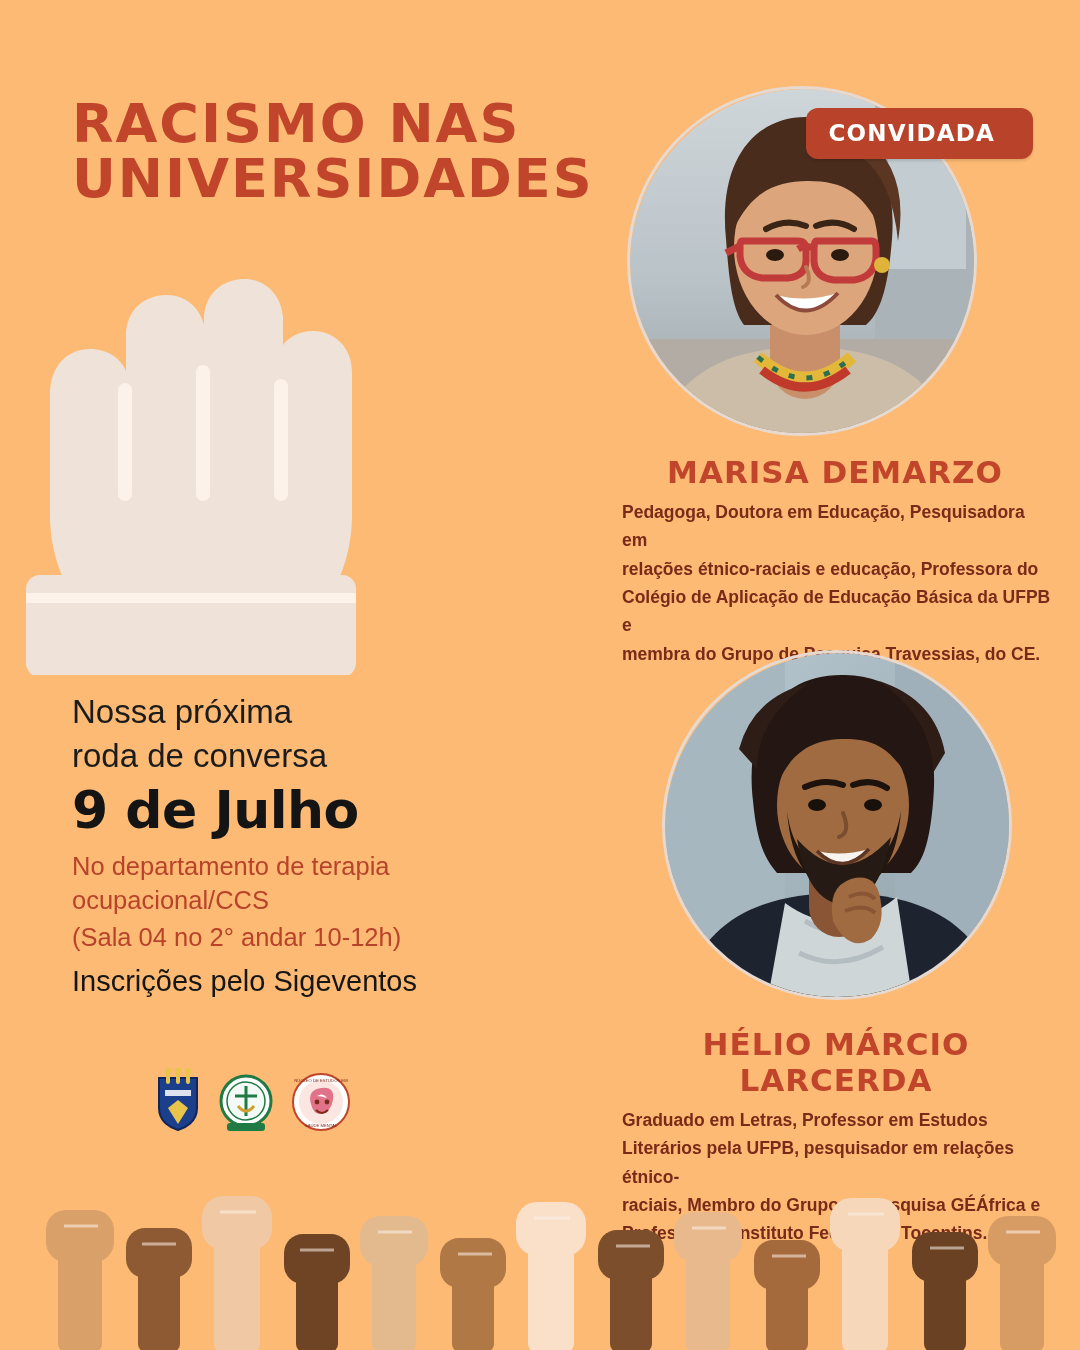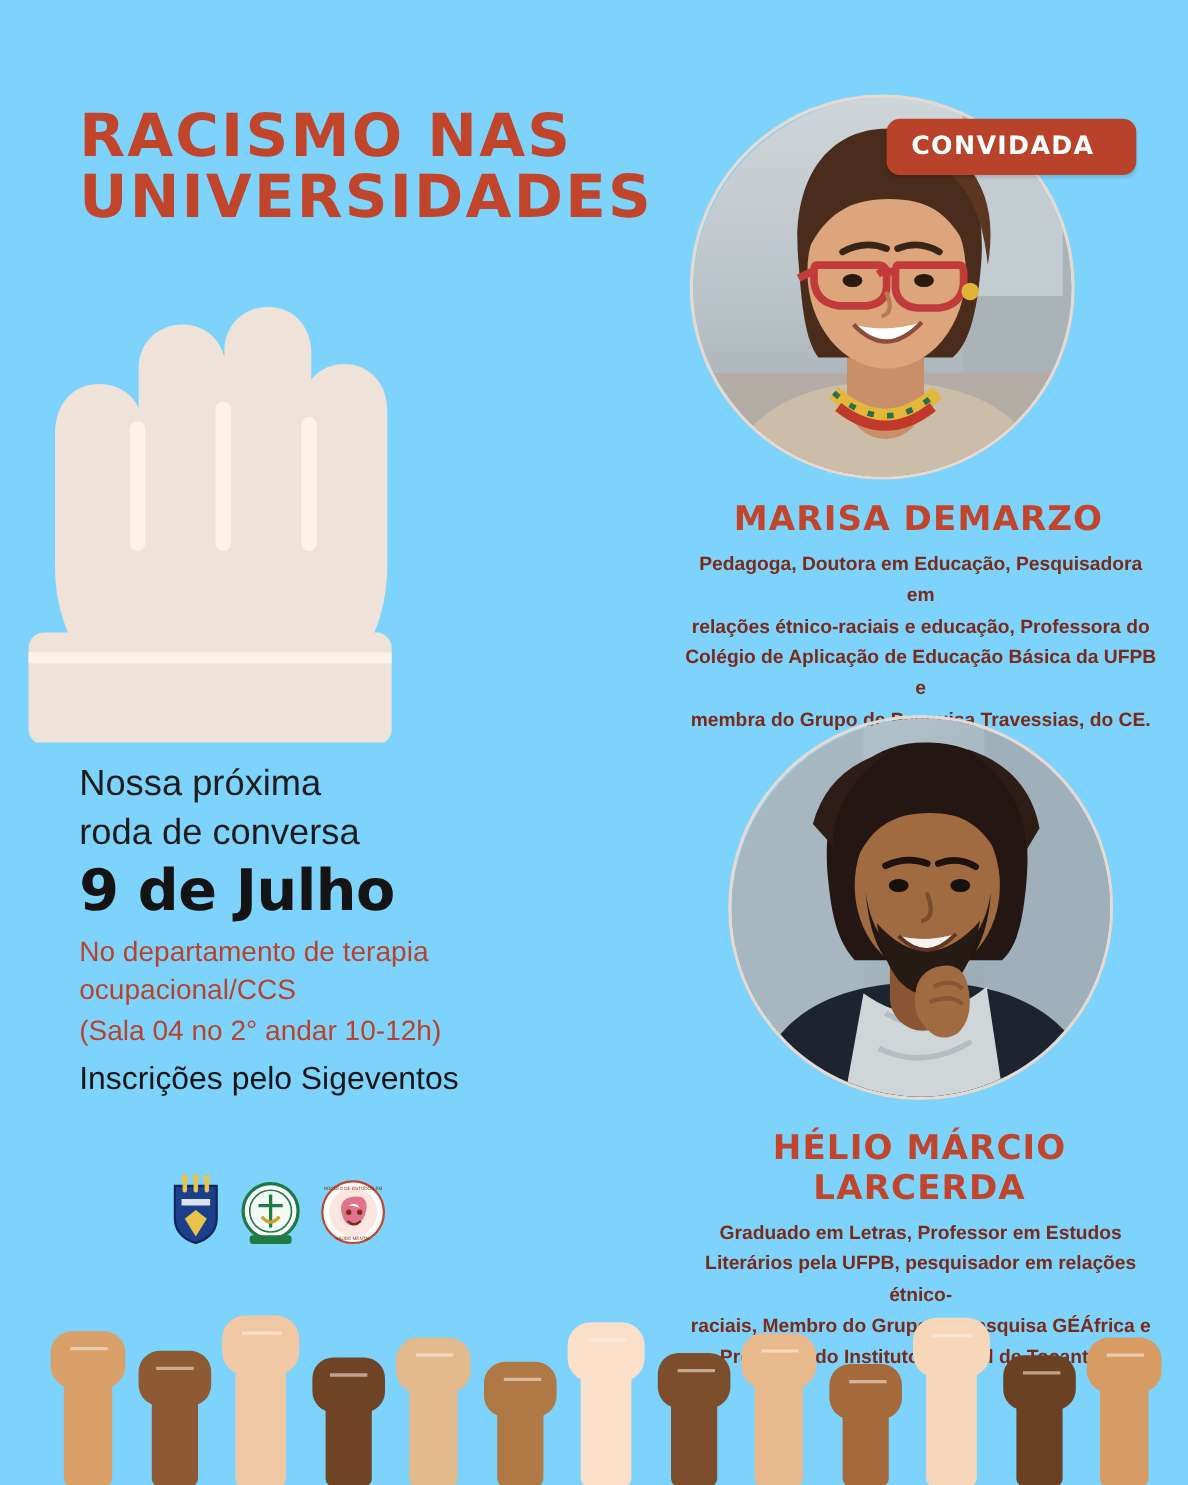--- a/index.html
+++ b/index.html
@@ -9,21 +9,21 @@
     height: 1350px;
     background: #fdf2ea;
     font-family: "Liberation Sans", sans-serif;
     overflow: hidden;
   }
 
   #poster {
     position: relative;
     width: 1080px;
     height: 1350px;
-    background: #7dd3fc;
+    background: #fdba74;
     overflow: hidden;
   }
 
   
   .bg-fist {
     position: absolute;
     left: -10px;
     top: 215px;
     width: 430px;
     height: 460px;
@@ -85,21 +85,21 @@
     text-align: center;
     text-transform: uppercase;
     margin-top: 18px;
   }
   .guest-bio {
     font-family: "Liberation Sans", sans-serif;
     font-weight: bold;
     font-size: 17.5px;
     line-height: 1.62;
     color: #7a2a18;
-    text-align: center;
+    text-align: left;
     margin-top: 8px;
   }
 
   
   .info-block {
     position: absolute;
     left: 72px;
     top: 690px;
     width: 470px;
   }

